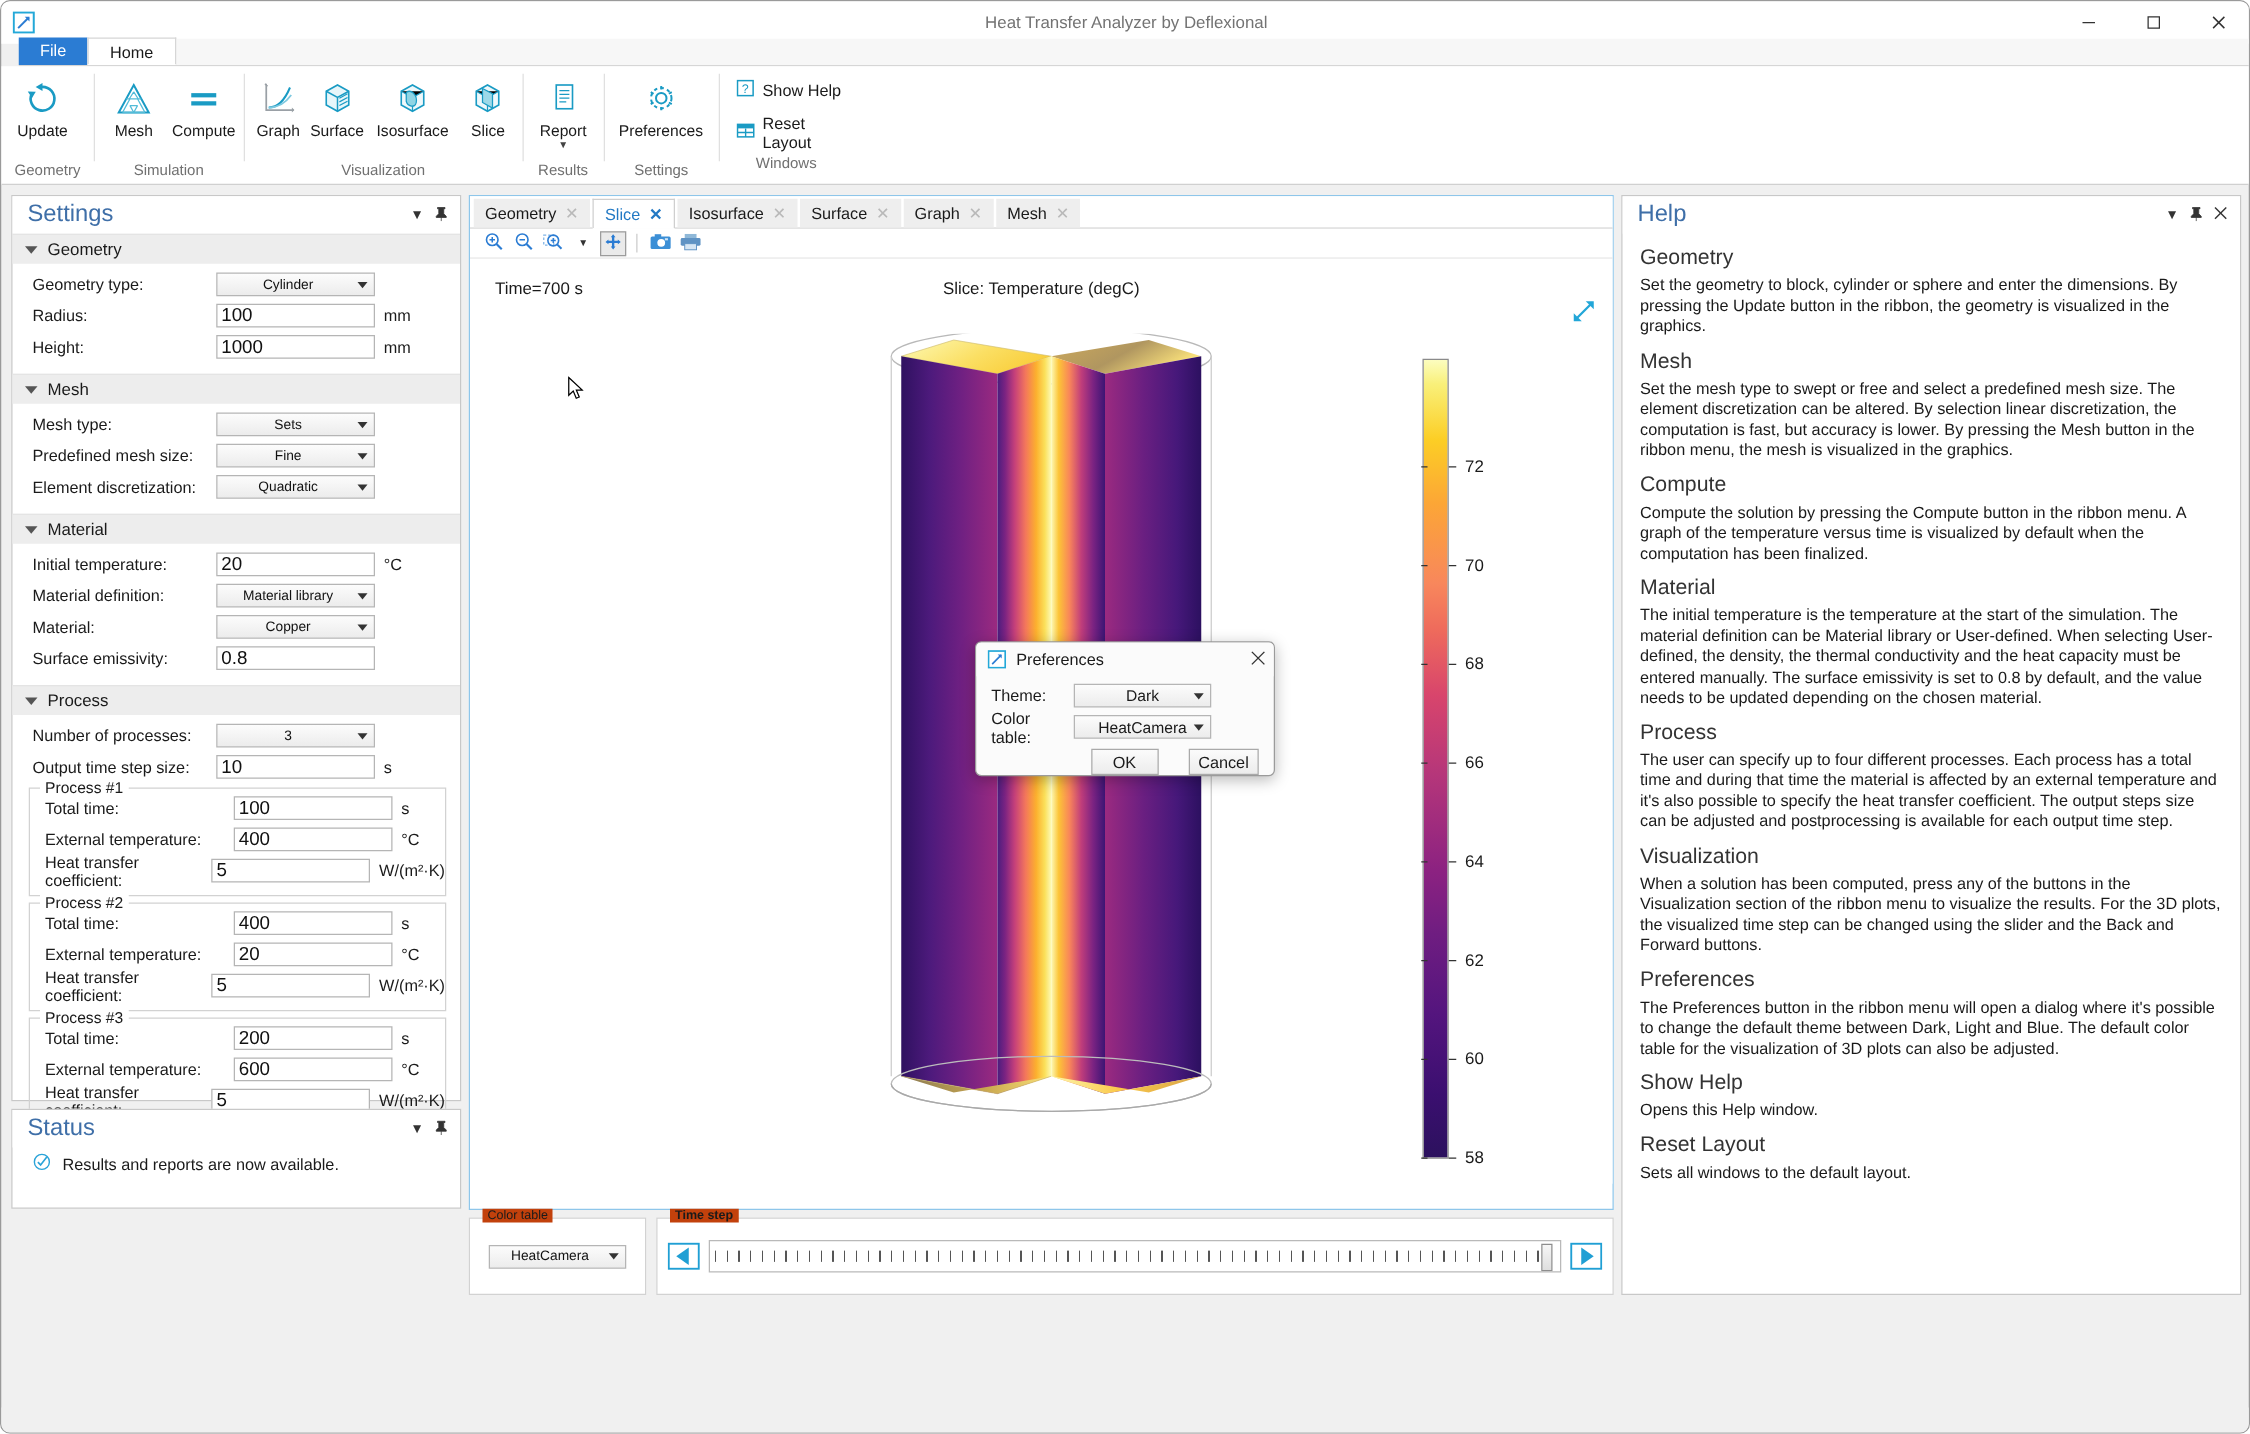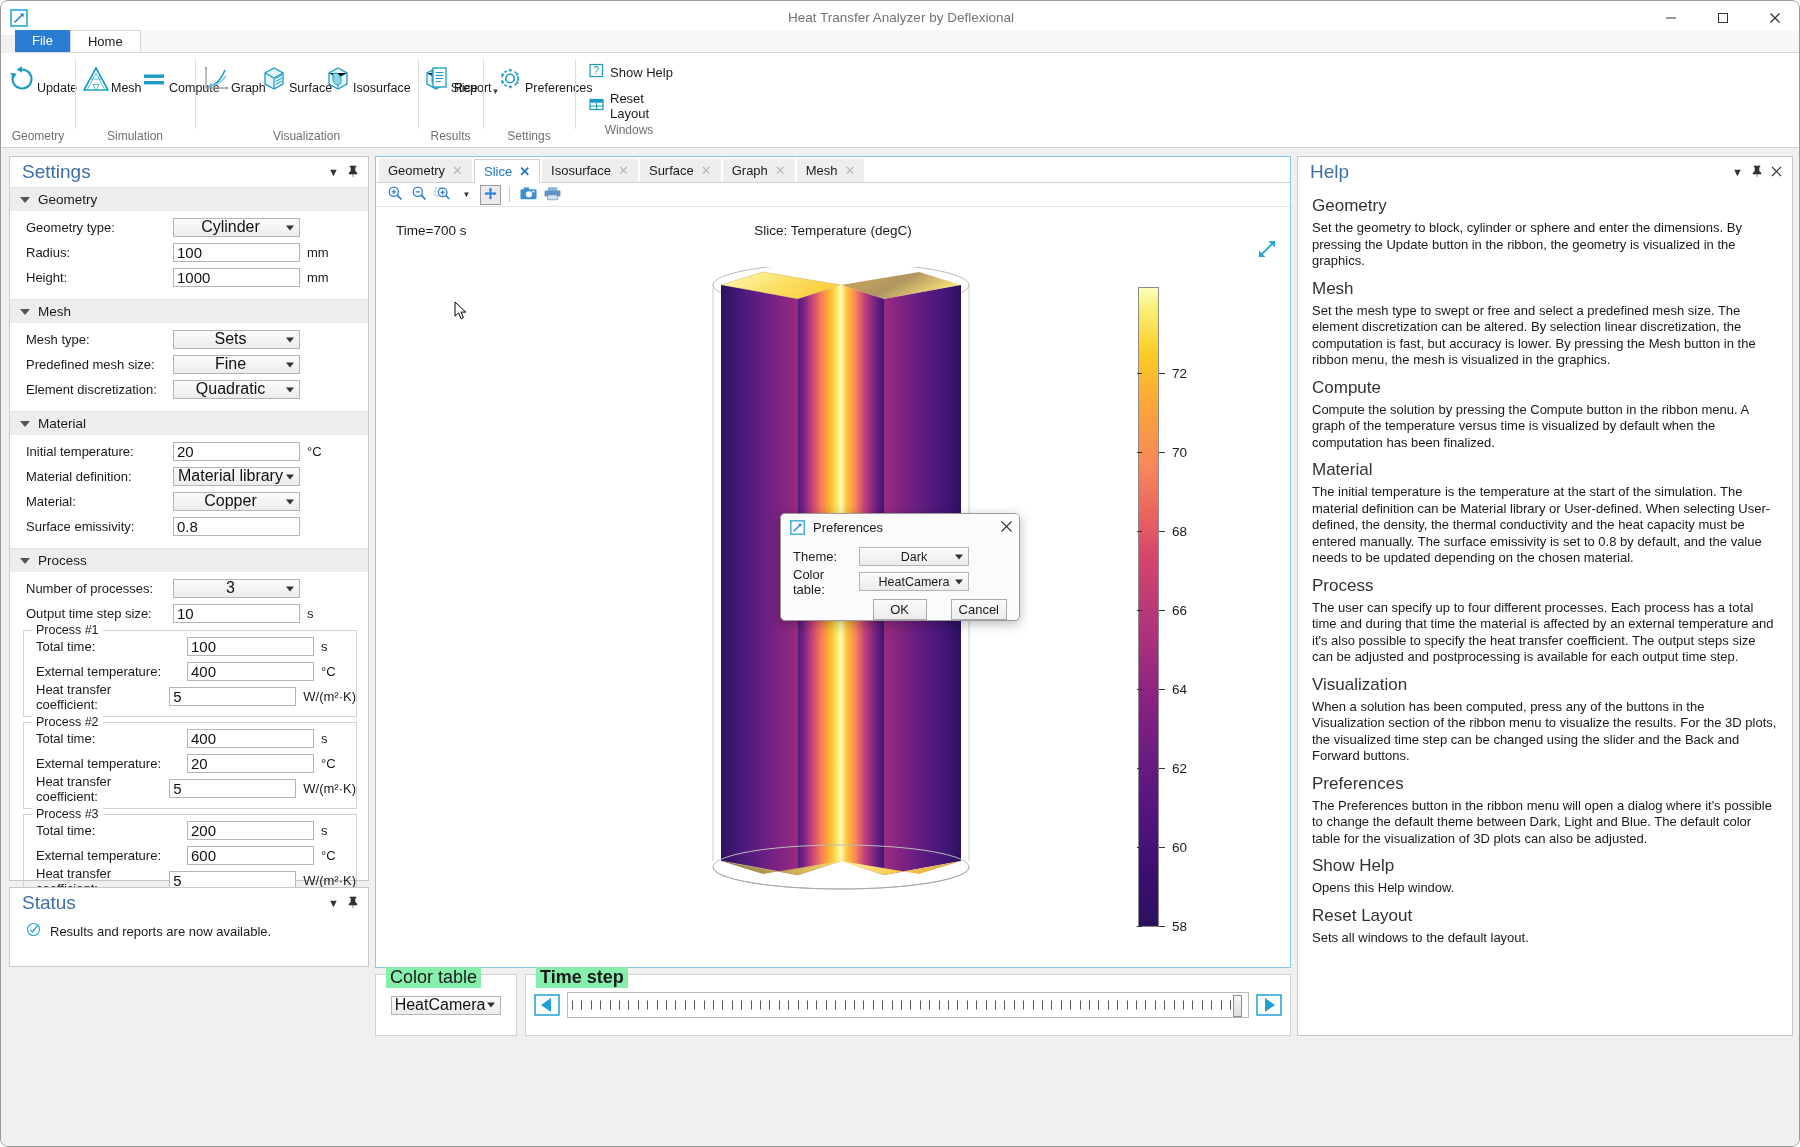--- a/index.html
+++ b/index.html
@@ -58,21 +58,21 @@
   }
   .rgroup { display:flex; flex-direction:column; position:relative; }
   .rgroup-items { display:flex; align-items:flex-start; padding:5px 4px 0 4px; flex:1; }
   .rgroup-label {
     text-align:center; font-size:12px; color:#707070; padding-bottom:4px;
   }
   .rgroup + .rgroup::before {
     content:""; position:absolute; left:0; top:6px; bottom:18px; width:1px; background:#e0e0e0;
   }
   .rbtn {
-    width:58px; display:flex; flex-direction:row; align-items:flex-end;
+    width:58px; display:flex; flex-direction:column; align-items:center;
     padding:5px 2px 2px; cursor:default;
   }
   .rbtn .ic { height:32px; display:flex; align-items:center; justify-content:center; }
   .rbtn .lb { font-size:12.5px; color:#1a1a1a; margin-top:3px; white-space:nowrap; }
   .rbtn.wide { width:auto; padding-left:8px; padding-right:8px; }
   .rbtn .caret { font-size:8px; color:#444; line-height:6px; margin-top:1px; }
   .rsmall-col { display:flex; flex-direction:column; justify-content:center; padding:8px 6px 0 10px; gap:6px; }
   .rsmall {
     display:flex; align-items:center; gap:6px; font-size:13px; padding:2px 4px; cursor:default;
   }
@@ -97,21 +97,21 @@
   .row { display:flex; align-items:center; height:23px; padding-left:16px; margin-bottom:2px; }
   .row .lbl { width:147px; font-size:13px; color:#1a1a1a; }
   .row .unit { margin-left:7px; font-size:13px; color:#1a1a1a; }
   .txtin {
     width:127px; height:19px; border:1px solid #b5b5b5; background:#fff;
     font-size:15px; padding:0 3px; line-height:17px; color:#111; font-family:"Liberation Sans", sans-serif;
   }
   .combo {
     width:127px; height:19px; border:1px solid #b5b5b5;
     background:linear-gradient(#fcfcfc,#ececec);
-    font-size:16px; display:flex; align-items:flex-end; justify-content:center;
+    font-size:11px; display:flex; align-items:center; justify-content:center;
     position:relative; padding:0 16px 0 4px; color:#111;
   }
   .combo .cv { flex:1; text-align:center; }
   .combo .ar { position:absolute; right:5px; top:50%; transform:translateY(-50%);
                width:0;height:0;border-left:4px solid transparent;border-right:4px solid transparent;border-top:5px solid #333; }
   .fieldset {
     margin:5px 11px 2px 13px; border:1px solid #d2d2d2; padding:4px 0 6px 0; position:relative;
   }
   .fieldset > .legend {
     position:absolute; top:-8px; left:8px; background:#fff; padding:0 4px; font-size:12.5px;
@@ -167,21 +167,21 @@
   .cb-tick { position:absolute; left:21px; width:6px; height:1px; background:#333; }
   .cb-tick2 { position:absolute; left:-1px; width:5px; height:1px; background:#333; }
   .cb-lbl { position:absolute; left:34px; font-size:13.5px; transform:translateY(-50%); }
 
   
   .bottombar {
     position:absolute; left:374px; top:973px; width:916px; height:62px;
     display:flex; align-items:stretch; gap:8px;
   }
   .fs2 { border:1px solid #d2d2d2; position:relative; background:#fff; }
-  .fs2 > .legend { position:absolute; top:-8px; left:10px; background:#86efac; padding:0 4px; font-size:18px; }
+  .fs2 > .legend { position:absolute; top:-8px; left:10px; background:#c2410c; padding:0 4px; font-size:10px; }
   .ctbl { width:142px; display:flex; align-items:center; justify-content:center; }
   .tstep { flex:1; display:flex; align-items:center; padding:0 8px; gap:7px;font-weight:bold; }
   .slider {
     flex:1; height:26px; border:1px solid #b9b9b9; background:#fff;
     position:relative; overflow:hidden;
   }
   .slider .ticks {
     position:absolute; left:4px; right:4px; top:50%; height:9px; transform:translateY(-50%);
     background-image:repeating-linear-gradient(to right, #555 0 1px, transparent 1px 9.4px);
   }

